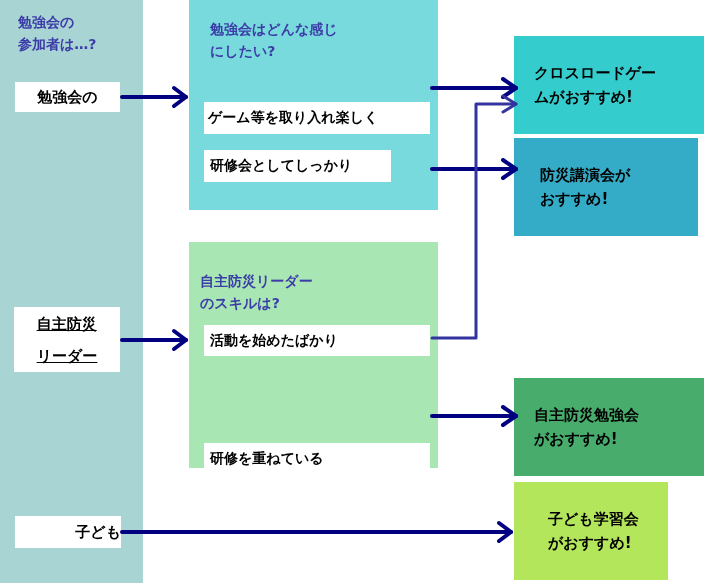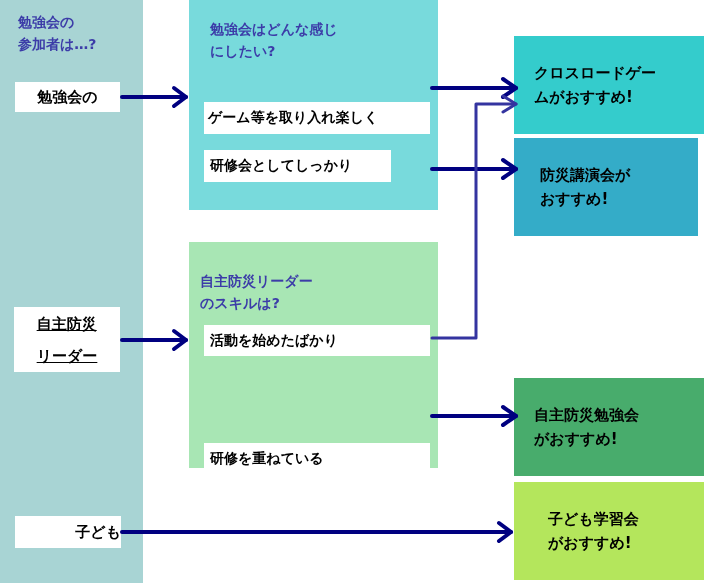--- a/index.html
+++ b/index.html
@@ -58,21 +58,21 @@
 ムがおすすめ!</span>
 </div>
 <div class="abs result" style="left:514px;top:138px;width:184px;height:98px;background:#34acc8;padding-left:26px;">
   <span>防災講演会が
 おすすめ!</span>
 </div>
 <div class="abs result" style="left:514px;top:378px;width:190px;height:98px;background:#48ac6c;">
   <span>自主防災勉強会
 がおすすめ!</span>
 </div>
-<div class="abs result" style="left:514px;top:482px;width:190px;height:98px;background:#b4e65c;padding-left:34px;">
+<div class="abs result" style="left:514px;top:482px;width:154px;height:98px;background:#b4e65c;padding-left:34px;">
   <span>子ども学習会
 がおすすめ!</span>
 </div>
 
 <svg width="708" height="583">
   <g fill="none" stroke="#000080" stroke-width="4" stroke-linecap="round" stroke-linejoin="round">
 
     <line x1="122" y1="97" x2="186" y2="97"></line>
     <polyline points="174,88 186,97 174,106"></polyline>
 

